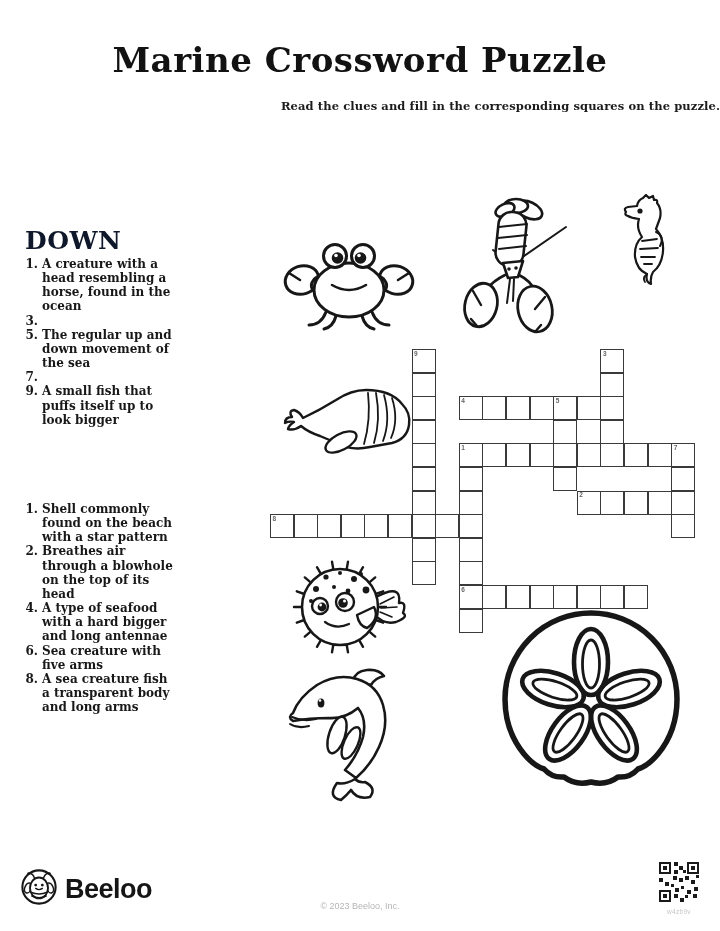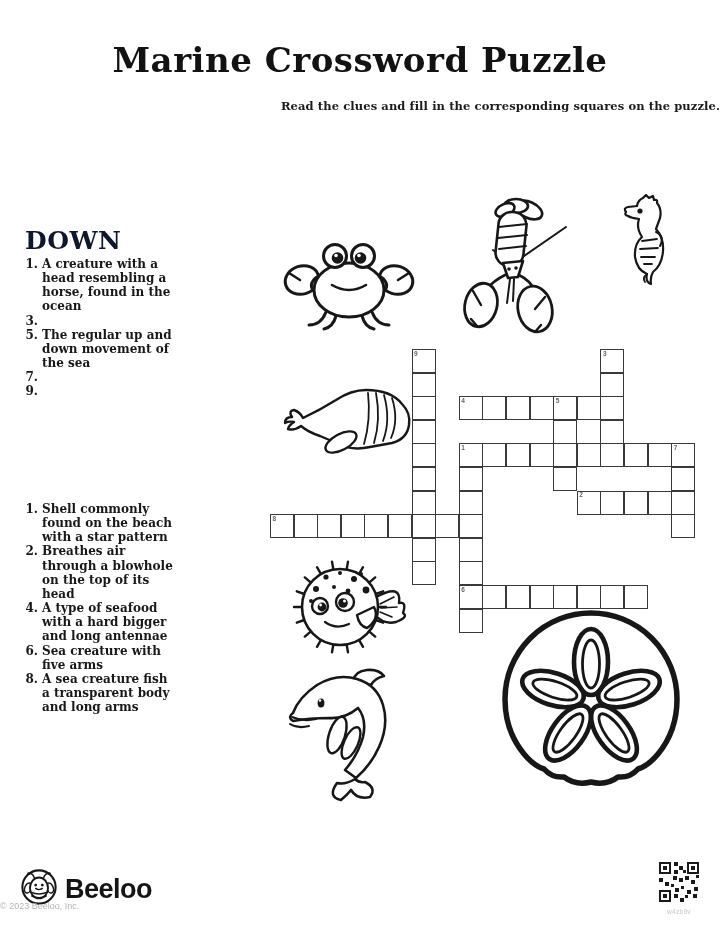--- a/index.html
+++ b/index.html
@@ -50,21 +50,21 @@
   .illus svg{display:block;}
   
   .brand{
     left:20px;top:868px;display:flex;align-items:center;
   }
   .brand-name{
     font-family:"Liberation Sans",sans-serif;font-weight:bold;
     font-size:27px;color:#151515;margin-left:7px;letter-spacing:-.5px;
   }
   .copyright{
-    left:0;top:901px;width:720px;text-align:left;
+    left:0;top:901px;width:720px;text-align:center;
     font-family:"Liberation Sans",sans-serif;
     font-size:9px;color:#b5b5b5;
   }
   .qr-wrap{left:657px;top:861px;width:44px;text-align:center;}
   .qr-caption{
     font-family:"Liberation Sans",sans-serif;
     font-size:6.5px;color:#c6c6c6;margin-top:1px;letter-spacing:.3px;
   }
 </style>
 </head>
@@ -85,20 +85,21 @@
       </div>
       <div class="clue-item">
         <span class="clue-num">5.</span>
         <span class="clue-text">The regular up and down movement of the sea</span>
       </div>
       <div class="clue-item">
         <span class="clue-num">7.</span>
       </div>
       <div class="clue-item">
         <span class="clue-num">9.</span>
+        <span class="clue-text">A small fish that puffs itself up to look bigger</span>
       </div>
     </div>
 </div>
 
 <div class="abs clue-section" id="across-section">
   <div id="across-list">
       <div class="clue-item">
         <span class="clue-num">1.</span>
         <span class="clue-text">Shell commonly found on the beach with a star pattern</span>
       </div>

